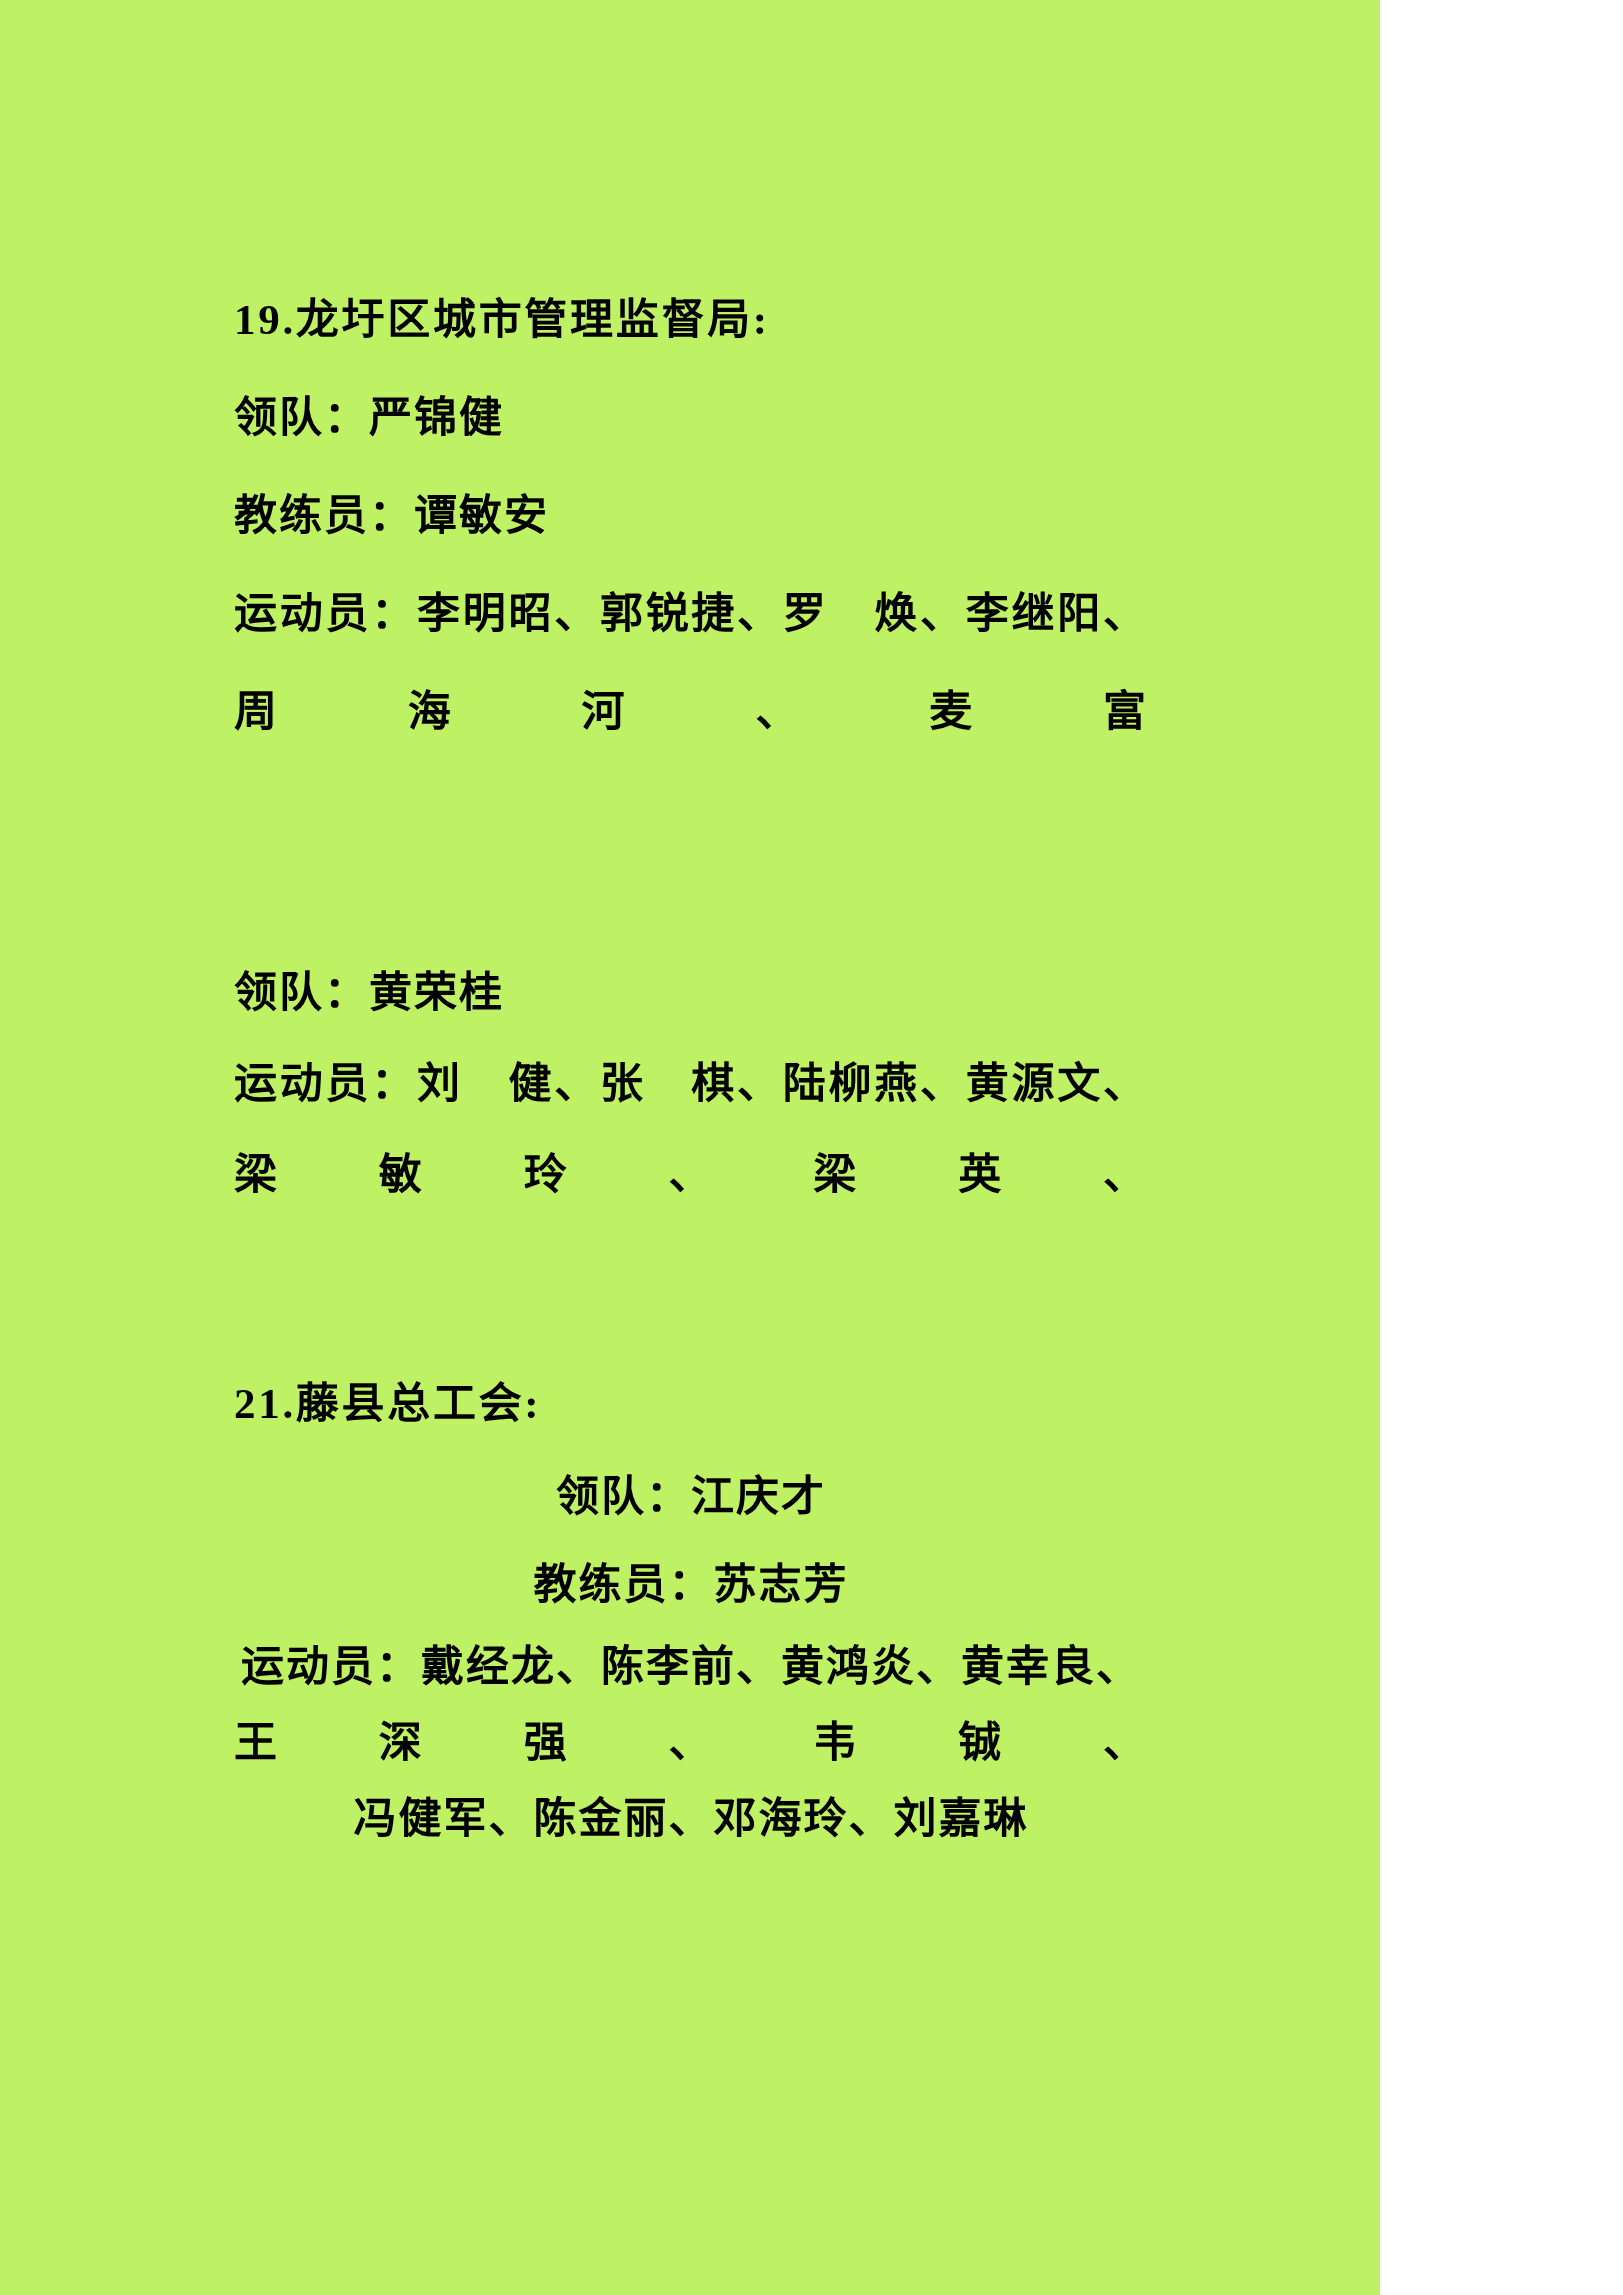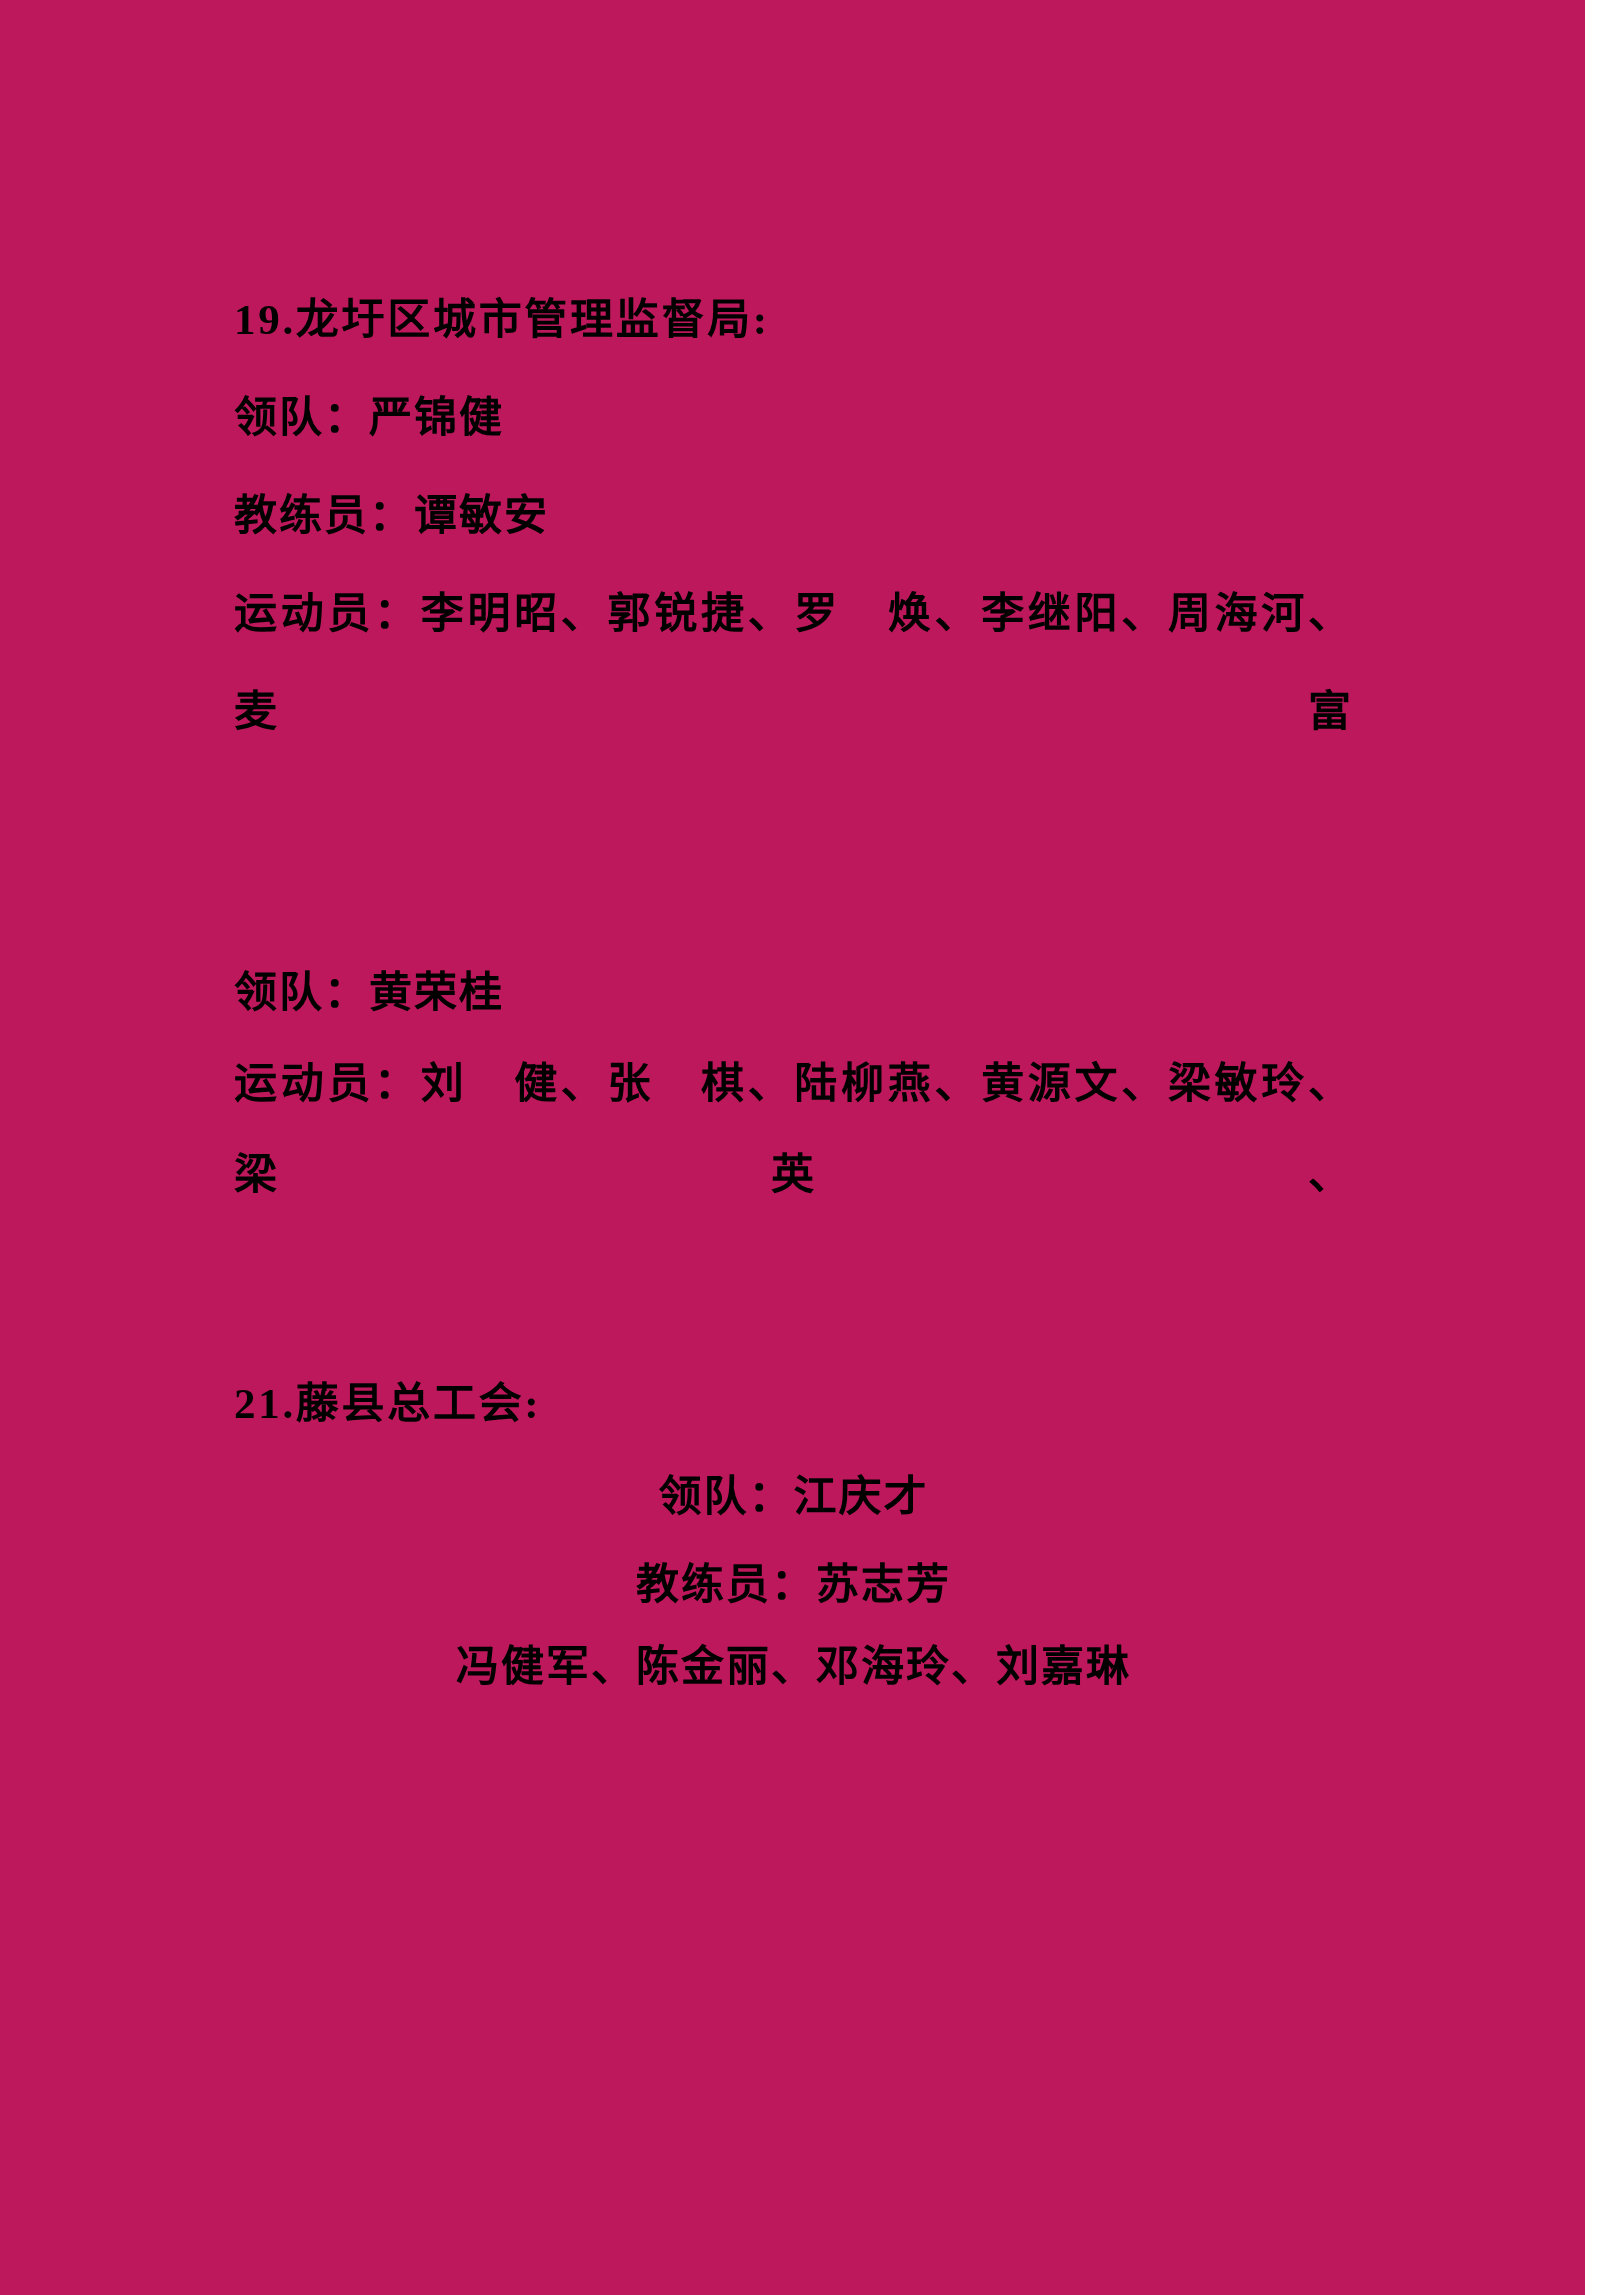--- a/index.html
+++ b/index.html
@@ -2,24 +2,24 @@
 <html lang="zh-CN" style="font-size:10.8px"><head>
 <meta charset="utf-8">
 <style>
   html, body {
     margin: 0;
     padding: 0;
     background: #ffffff;
   }
   .page {
     position: relative;
-    width: 1585px;
+    width: 1380px;
     height: 2295px;
     box-sizing: border-box;
-    background: #be185d;
+    background: #bef264;
     color: #000000;
     padding: 271px 232px 0 234px;
     overflow: hidden;
     font-family: "Liberation Serif", "DejaVu Serif", serif;
     font-size: 43px;
     letter-spacing: 2px;
     -webkit-font-smoothing: antialiased;
   }
   .team-section {
     margin: 0;
@@ -67,17 +67,18 @@
 
   <section class="team-section section-1">
     <p class="line leader-line">领队：黄荣桂</p>
     <p class="line athletes-line justified">运动员：刘　健、张　棋、陆柳燕、黄源文、梁敏玲、梁英、</p>
   </section>
 
   <section class="team-section section-2">
     <h2 class="heading">21.藤县总工会:</h2>
     <p class="line leader-line">领队：江庆才</p>
     <p class="line coach-line">教练员：苏志芳</p>
+    <p class="line athletes-line justified">运动员：戴经龙、陈李前、黄鸿炎、黄幸良、王深强、韦铖、</p>
     <p class="line athletes-line">冯健军、陈金丽、邓海玲、刘嘉琳</p>
   </section>
 
 </div>
 
 
 </body></html>

